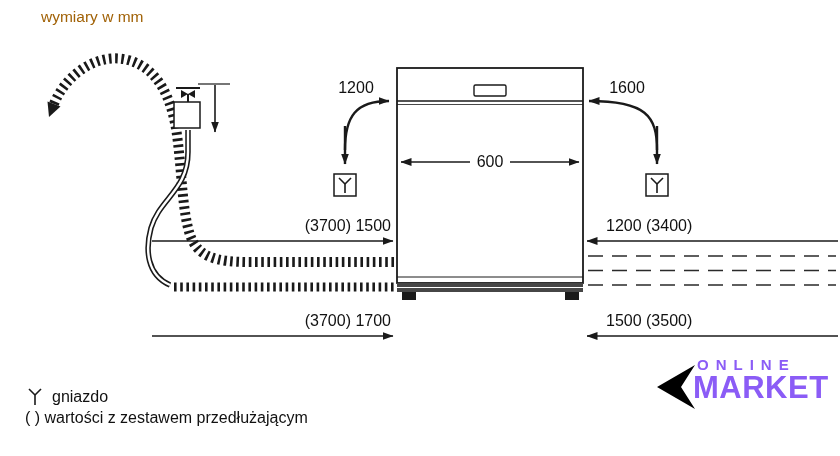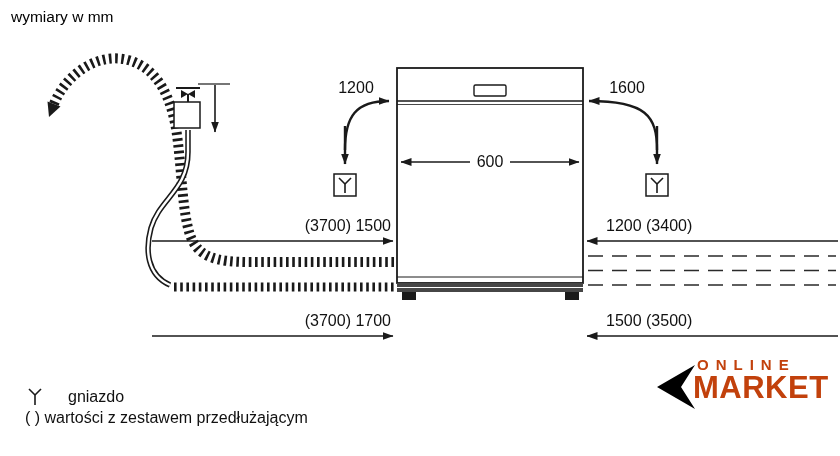--- a/index.html
+++ b/index.html
@@ -1,25 +1,25 @@
 <!DOCTYPE html>
 <html><head>
 <meta charset="utf-8">
 <style>
   html,body{margin:0;padding:0;background:#fff;}
   body{width:840px;height:456px;position:relative;overflow:hidden;
        font-family:"Liberation Sans",sans-serif;color:#111;}
   #stage{position:absolute;left:0;top:0;width:840px;height:456px;}
   svg text{font-family:"Liberation Sans",sans-serif;font-size:16px;fill:#111;}
-  .title{position:absolute;left:11px;top:8px;font-size:15.5px;color:#000000;}
+  .title{position:absolute;left:41px;top:8px;font-size:15.5px;color:#a16207;}
   .legend{position:absolute;left:25px;top:386px;}
-  .legend-row{display:flex;align-items:center;gap:23px;height:22px;}
+  .legend-row{display:flex;align-items:center;gap:7px;height:22px;}
   .legend-note{margin-top:1px;font-size:16px;}
   .legend-label{font-size:16px;}
-  .logo{position:absolute;left:657px;top:356px;width:180px;color:#c2410c;}
+  .logo{position:absolute;left:657px;top:356px;width:180px;color:#8b5cf6;}
   .logo-line1{font-size:15px;font-weight:700;letter-spacing:7px;margin-left:40px;white-space:nowrap;}
   .logo-line2{font-size:31px;font-weight:700;letter-spacing:.5px;margin-left:36px;margin-top:-3px;white-space:nowrap;}
   .logo-cursor{position:absolute;left:-2px;top:7px;}
 </style>
 </head>
 <body>
 
 <div class="title">wymiary w mm</div>
 
 <svg id="stage" viewBox="0 0 840 456">

